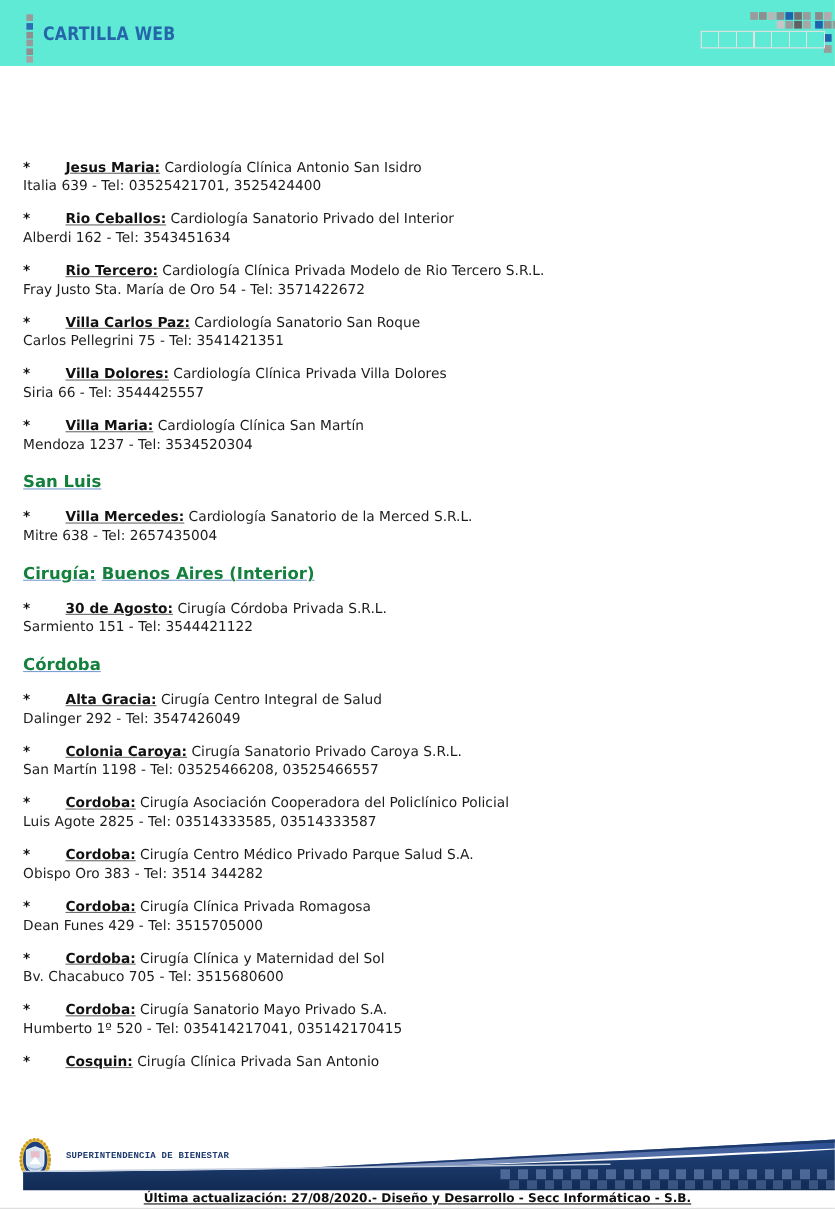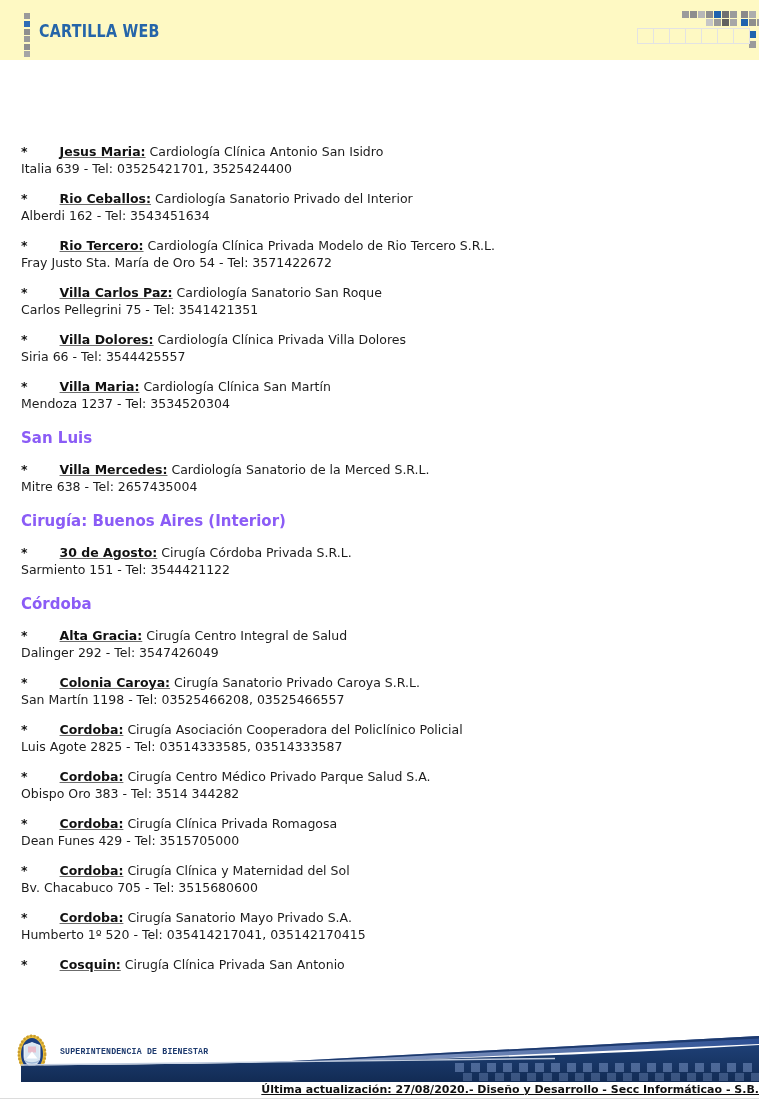--- a/index.html
+++ b/index.html
@@ -2,21 +2,21 @@
 <html><head>
 <meta charset="utf-8">
 <style>
   html,body{margin:0;padding:0;}
   body{
     width:759px;height:1101px;position:relative;overflow:hidden;
     background:#ffffff;
     font-family:"DejaVu Sans",sans-serif;
   }
   
-  .header{position:absolute;left:0;top:0;width:759px;height:60px;background:#fef9c3;}
+  .header{position:absolute;left:0;top:0;width:759px;height:60px;background:#5eead4;}
   .brand-strip{
     position:absolute;left:24px;top:13px;width:6px;height:6px;background:#9a9a9a;
     box-shadow:0 8px #2e6cb5,0 16px #8f8f8f,0 23px #9a9a9a,0 31px #8f8f8f,0 38px #a5a5a5;
   }
   .logo-title{
     position:absolute;left:39px;top:21px;
     font-size:17px;font-weight:bold;color:#2565a9;letter-spacing:.3px;
     transform:scaleX(.84);transform-origin:left top;white-space:nowrap;
   }
   .mosaic-fill{
@@ -34,41 +34,41 @@
   
   .content{position:absolute;left:21px;top:143px;width:710px;}
   .entry{font-size:12.5px;line-height:17px;color:#1c1c1c;margin:0 0 13px;}
   .star{font-weight:bold;color:#111;}
   .city{
     font-weight:bold;color:#111;
     text-decoration:underline;text-decoration-color:#6b6b6b;text-decoration-thickness:1.2px;padding-left:32px;
   }
   .sec{font-size:15px;line-height:20px;margin:16px 0 13px;font-weight:bold;}
   .seclink{
-    color:#8b5cf6;cursor:pointer;
-    text-decoration-color:#7aa0d4;text-decoration-thickness:1.3px;
+    color:#15803d;cursor:pointer;
+    text-decoration:underline;text-decoration-color:#7aa0d4;text-decoration-thickness:1.3px;
   }
   
   .crest{position:absolute;left:17px;top:1034px;}
   .org{
     position:absolute;left:60px;top:1047px;
     font-family:Liberation Mono, monospace;font-size:8.2px;font-weight:bold;
     color:#1d3a6e;letter-spacing:.2px;white-space:nowrap;
   }
   .wave{position:absolute;left:0;top:1034px;}
   .fsq1{
     position:absolute;left:455px;top:1063px;width:304px;height:9px;
     background:repeating-linear-gradient(90deg,rgba(150,176,224,.42) 0 9px,transparent 9px 16px);
   }
   .fsq2{
     position:absolute;left:463px;top:1073px;width:296px;height:8px;
     background:repeating-linear-gradient(90deg,rgba(150,176,224,.30) 0 9px,transparent 9px 16px);
   }
   .update{
-    position:absolute;left:0;top:1083px;width:759px;text-align:right;
+    position:absolute;left:0;top:1083px;width:759px;text-align:center;
     font-size:11px;font-weight:bold;color:#101010;line-height:14px;
   }
   .update span{text-decoration:underline;text-decoration-thickness:1.2px;}
   .bottomline{position:absolute;left:0;top:1098px;width:759px;height:1px;background:#dcdcdc;}
 </style>
 </head>
 <body>
 
 <div class="header">
   <div class="brand-strip"></div>

